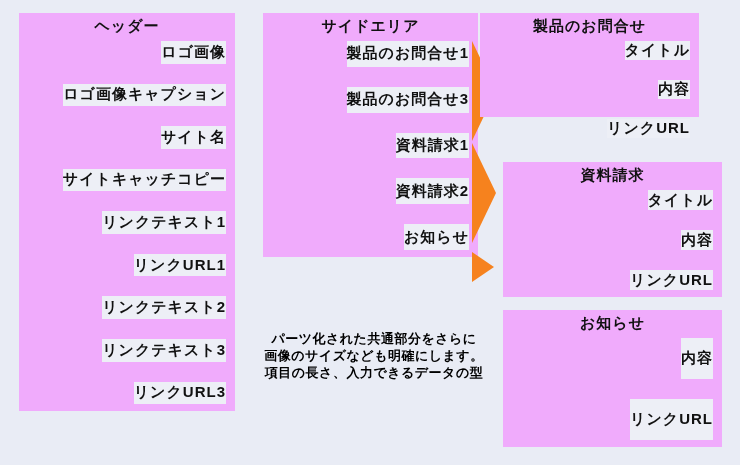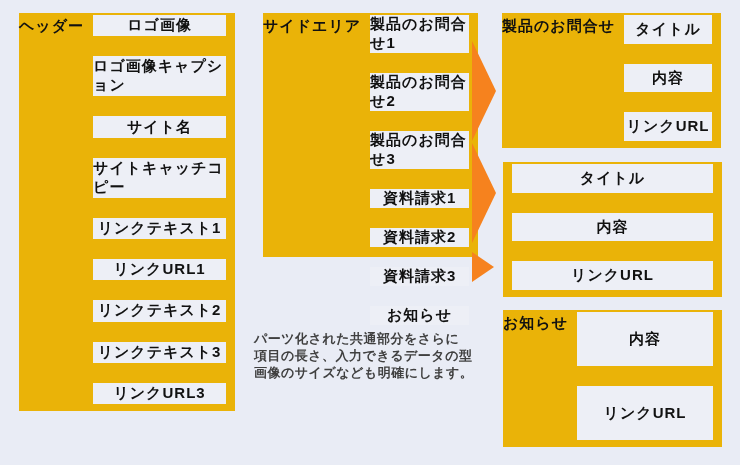--- a/index.html
+++ b/index.html
@@ -8,49 +8,50 @@
     background:#e9ecf5;
   }
   .canvas{
     position:relative;
     width:740px;height:465px;
     background:#e9ecf5;
     overflow:hidden;
   }
   .panel{
     position:absolute;
-    background:#eab308;
+    background:#f0abfc;
     box-sizing:border-box;
     display:flex;
-    flex-direction:row;
+    flex-direction:column;
   }
   .panel-title{
     height:26px;
     display:flex;align-items:center;justify-content:center;
     font-size:15px;font-weight:bold;color:#111111;
     flex:0 0 auto;
     letter-spacing:1px;
   }
   .items{
     display:flex;flex-direction:column;
     gap:20px;
     padding:2px 9px 7px 9px;
     flex:1 1 auto;
+    align-items:flex-end;
   }
   .item{
     background:#edeff6;
     display:flex;align-items:center;justify-content:center;
     font-size:15px;font-weight:bold;color:#111111;
     flex:1 1 auto;
     letter-spacing:1px;
   }
   
   .col-header{left:19px;top:13px;width:216px;height:398px;}
   .col-side{left:263px;top:13px;width:215px;height:244px;}
-  .box-inquiry{left:502px;top:13px;width:219px;height:135px;}
+  .box-inquiry{left:480px;top:13px;width:219px;height:104px;}
   .box-request{left:503px;top:162px;width:219px;height:135px;}
   .box-news{left:503px;top:310px;width:219px;height:137px;}
 
   .arrow{
     position:absolute;
     width:0;height:0;
   }
   .arrow-1{
     left:472px;top:41px;
     border-top:50px solid transparent;
@@ -65,24 +66,24 @@
   }
   .arrow-3{
     left:472px;top:252px;
     border-top:15px solid transparent;
     border-bottom:15px solid transparent;
     border-left:22px solid #f6821e;
   }
   .note{
     position:absolute;
     left:254px;top:330px;width:240px;
-    text-align:left;
+    text-align:center;
     font-size:13px;line-height:17px;
     font-weight:bold;
-    color:#404040;
+    color:#000000;
     letter-spacing:0.5px;
   }
 </style>
 </head>
 <body>
 
 <div class="canvas">
 
   <div class="panel col-header">
     <div class="panel-title">ヘッダー</div>
@@ -96,57 +97,56 @@
       <div class="item">リンクテキスト2</div>
       <div class="item">リンクテキスト3</div>
       <div class="item">リンクURL3</div>
     </div>
   </div>
 
   <div class="panel col-side">
     <div class="panel-title">サイドエリア</div>
     <div class="items">
       <div class="item">製品のお問合せ1</div>
-      <div class="item">製品のお問合せ2</div>
       <div class="item">製品のお問合せ3</div>
       <div class="item">資料請求1</div>
       <div class="item">資料請求2</div>
-      <div class="item">資料請求3</div>
       <div class="item">お知らせ</div>
     </div>
   </div>
 
   <div class="arrow arrow-1"></div>
   <div class="arrow arrow-2"></div>
   <div class="arrow arrow-3"></div>
 
   <div class="panel box-inquiry">
     <div class="panel-title">製品のお問合せ</div>
     <div class="items">
       <div class="item">タイトル</div>
       <div class="item">内容</div>
       <div class="item">リンクURL</div>
     </div>
   </div>
 
   <div class="panel box-request">
+    <div class="panel-title">資料請求</div>
     <div class="items">
       <div class="item">タイトル</div>
       <div class="item">内容</div>
       <div class="item">リンクURL</div>
     </div>
   </div>
 
   <div class="panel box-news">
     <div class="panel-title">お知らせ</div>
     <div class="items">
       <div class="item">内容</div>
       <div class="item">リンクURL</div>
     </div>
   </div>
 
   <div class="note">
     <div>パーツ化された共通部分をさらに</div>
+    <div>画像のサイズなども明確にします。</div>
     <div>項目の長さ、入力できるデータの型</div>
-    <div>画像のサイズなども明確にします。</div>
   </div>
 
 </div>
 
 </body></html>

